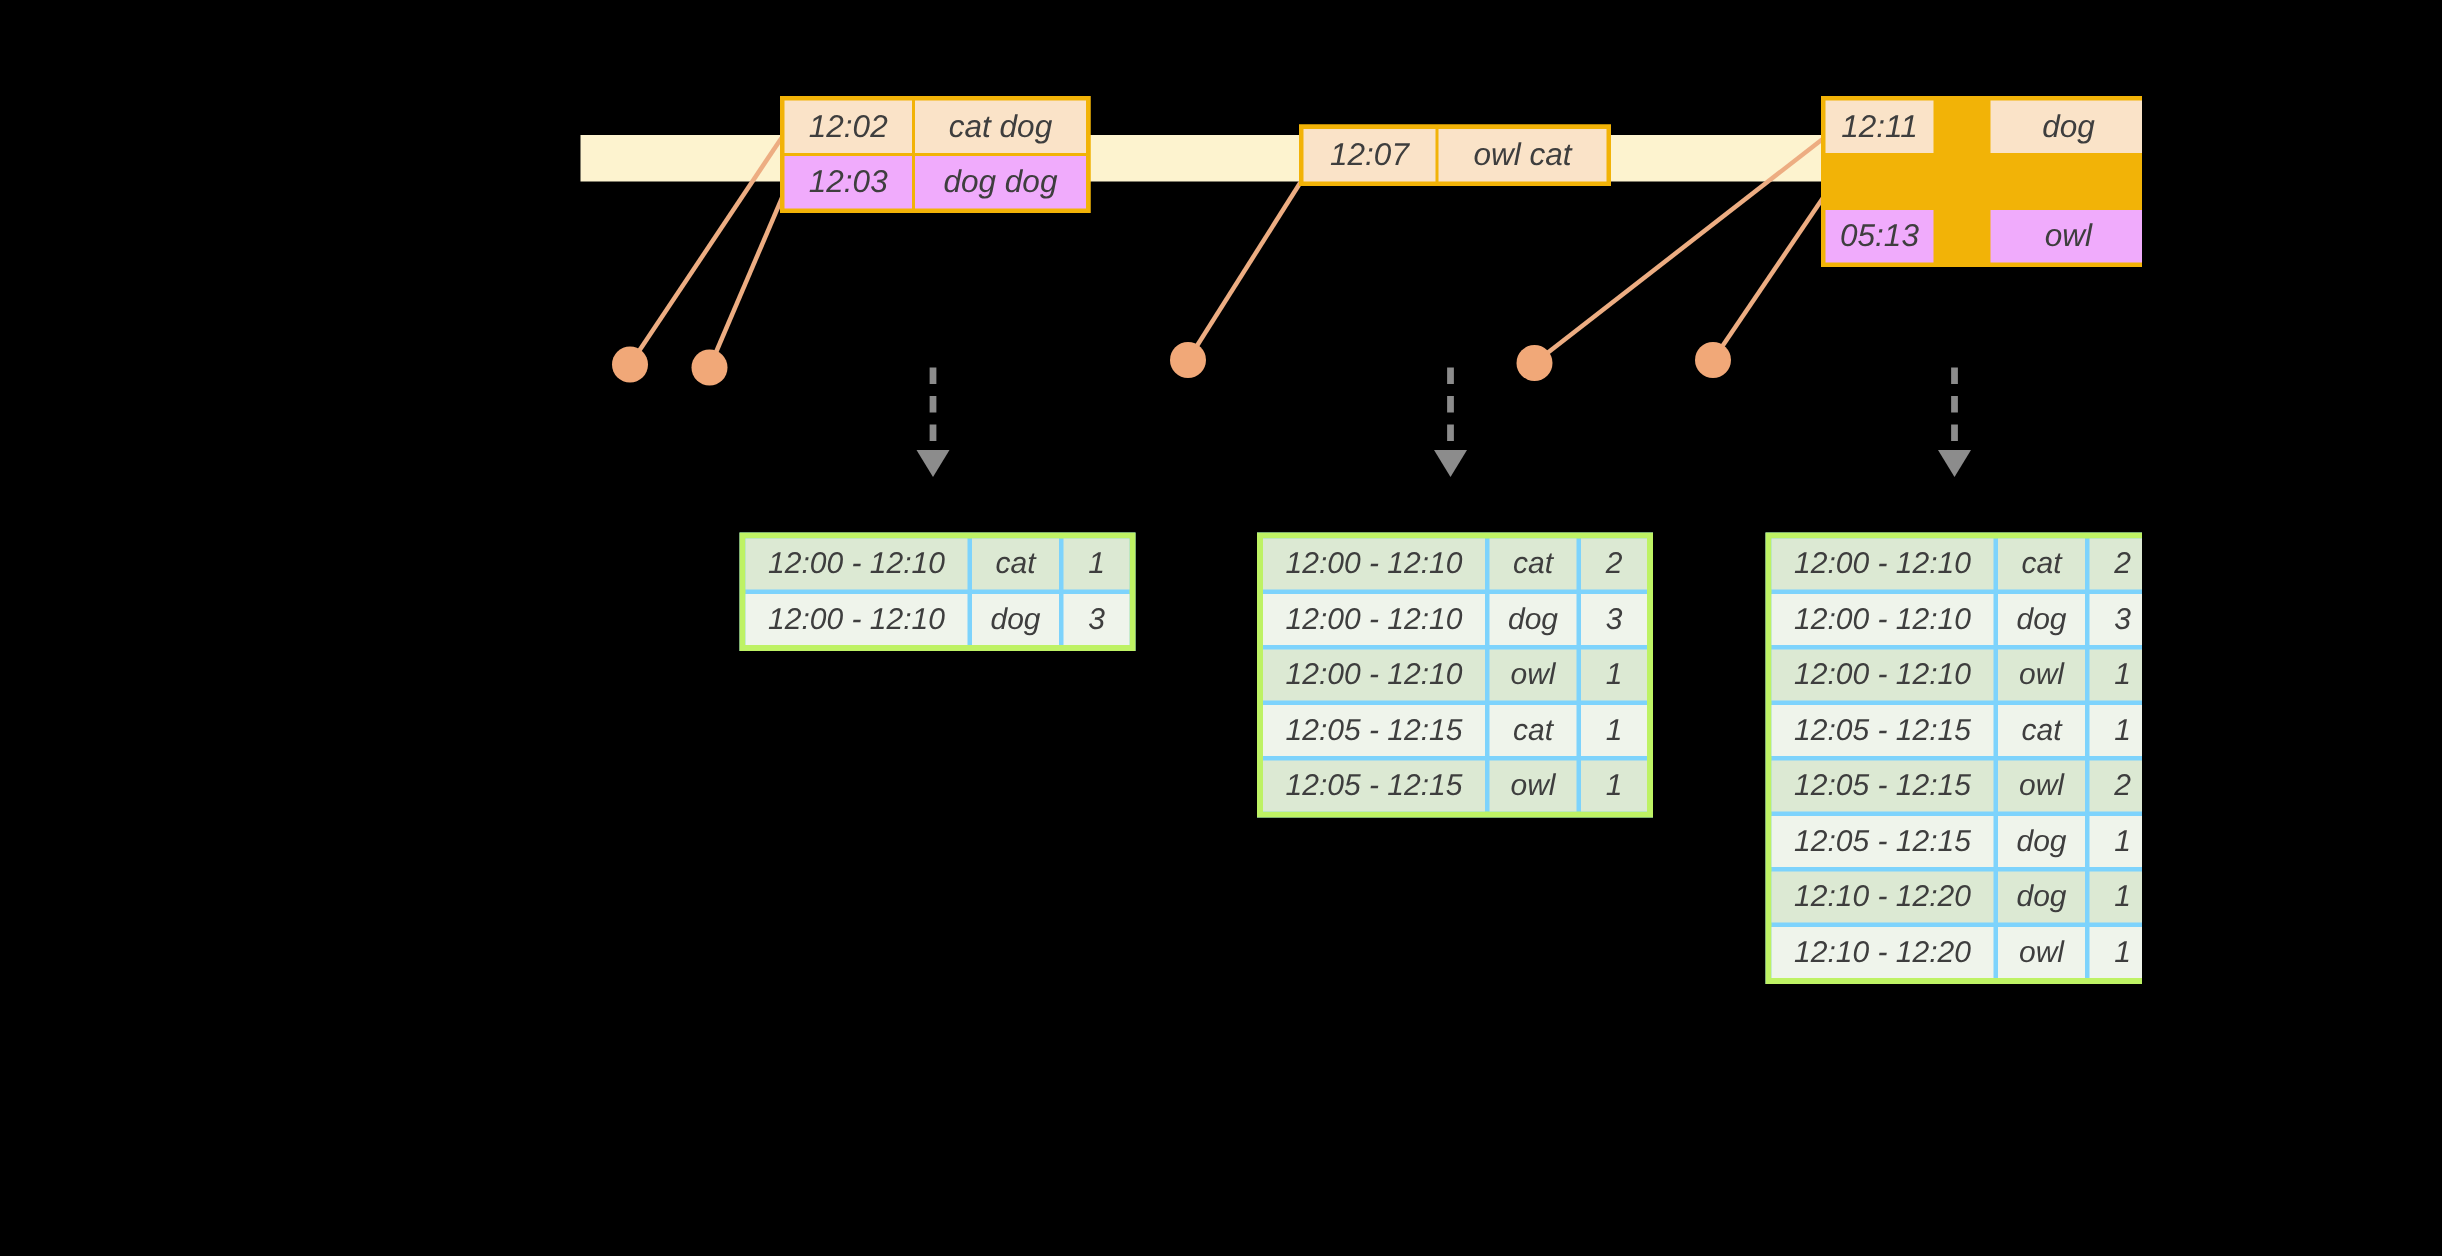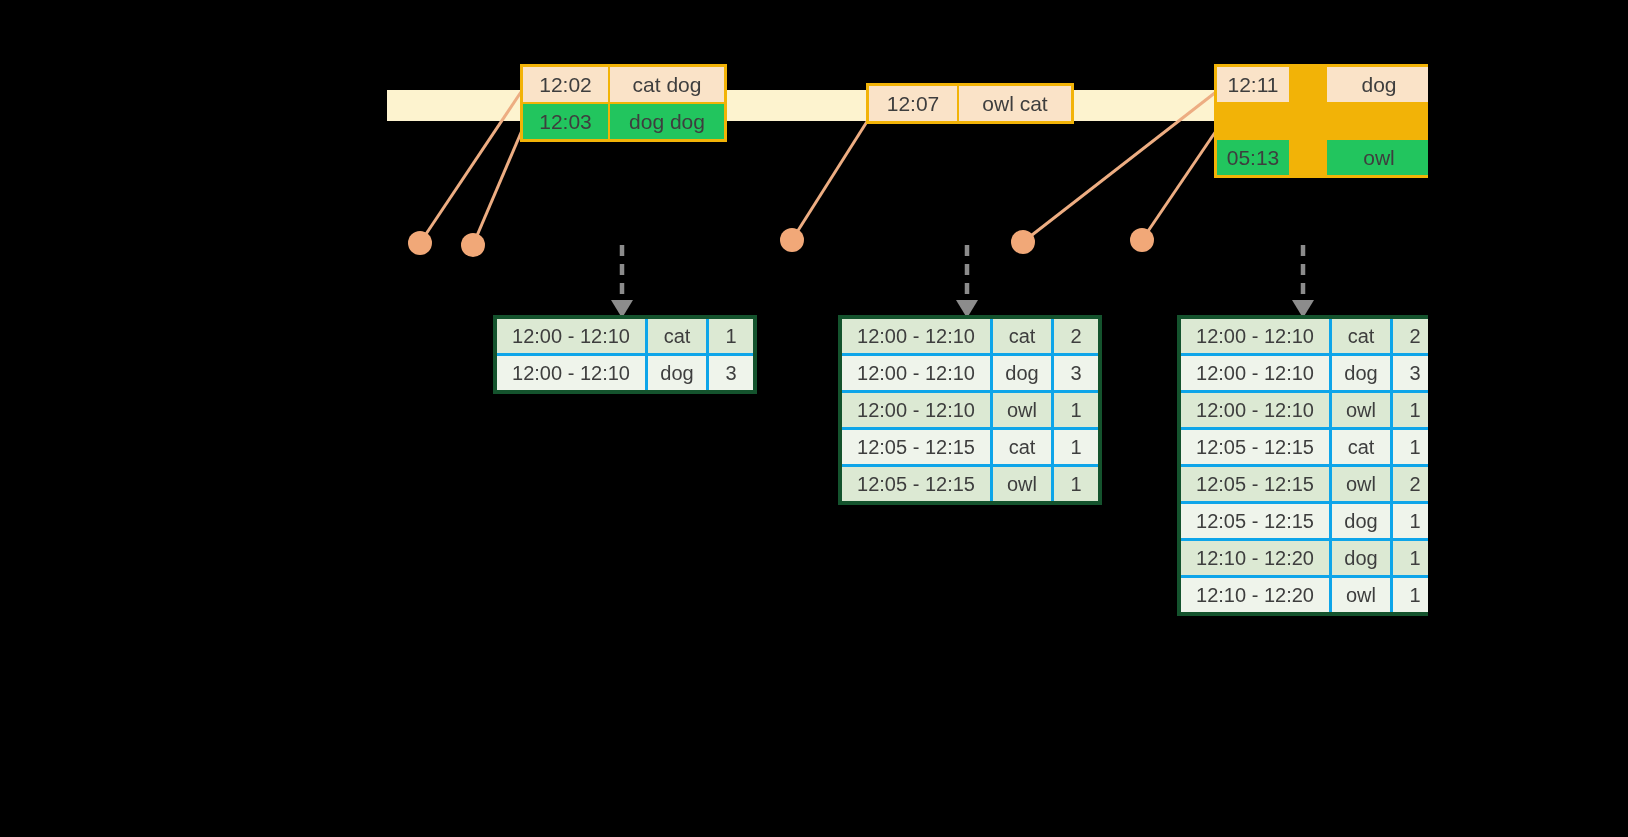--- a/index.html
+++ b/index.html
@@ -1,29 +1,29 @@
 <!DOCTYPE html>
 <html><head>
 <meta charset="utf-8">
 <style>
   html,body{margin:0;padding:0;background:#000;}
   .canvas{
     position:relative;width:1428px;height:837px;background:#000000;overflow:hidden;
-    font-family:"Liberation Sans",sans-serif;color:#3e3e3e;
+    font-family:"Liberation Sans",sans-serif;color:#3e3e3e;font-style:italic;
   }
   svg.layer{position:absolute;left:0;top:0;display:block;}
 
   
   .etable{position:absolute;display:grid;gap:2px;background:#f2b307;border:3px solid #f2b307;}
   .etable .cell{display:flex;align-items:center;justify-content:center;font-size:21px;}
   .peach{background:#fae3c8;}
-  .cream{background:#22c55e;}
+  .cream{background:#f0abfc;}
 
   
-  .gtable{position:absolute;display:grid;gap:3px;background:#0ea5e9;border:4px solid #14532d;}
+  .gtable{position:absolute;display:grid;gap:3px;background:#7dd3fc;border:4px solid #bef264;margin-top:40px;}
   .gtable .cell{display:flex;align-items:center;justify-content:center;font-size:20px;}
   .g-dark{background:#dce9d3;}
   .g-light{background:#eff4eb;}
 </style>
 </head>
 <body>
 
 <div class="canvas">
 
   <svg class="layer" width="1628" height="837" viewBox="0 0 1628 837">

